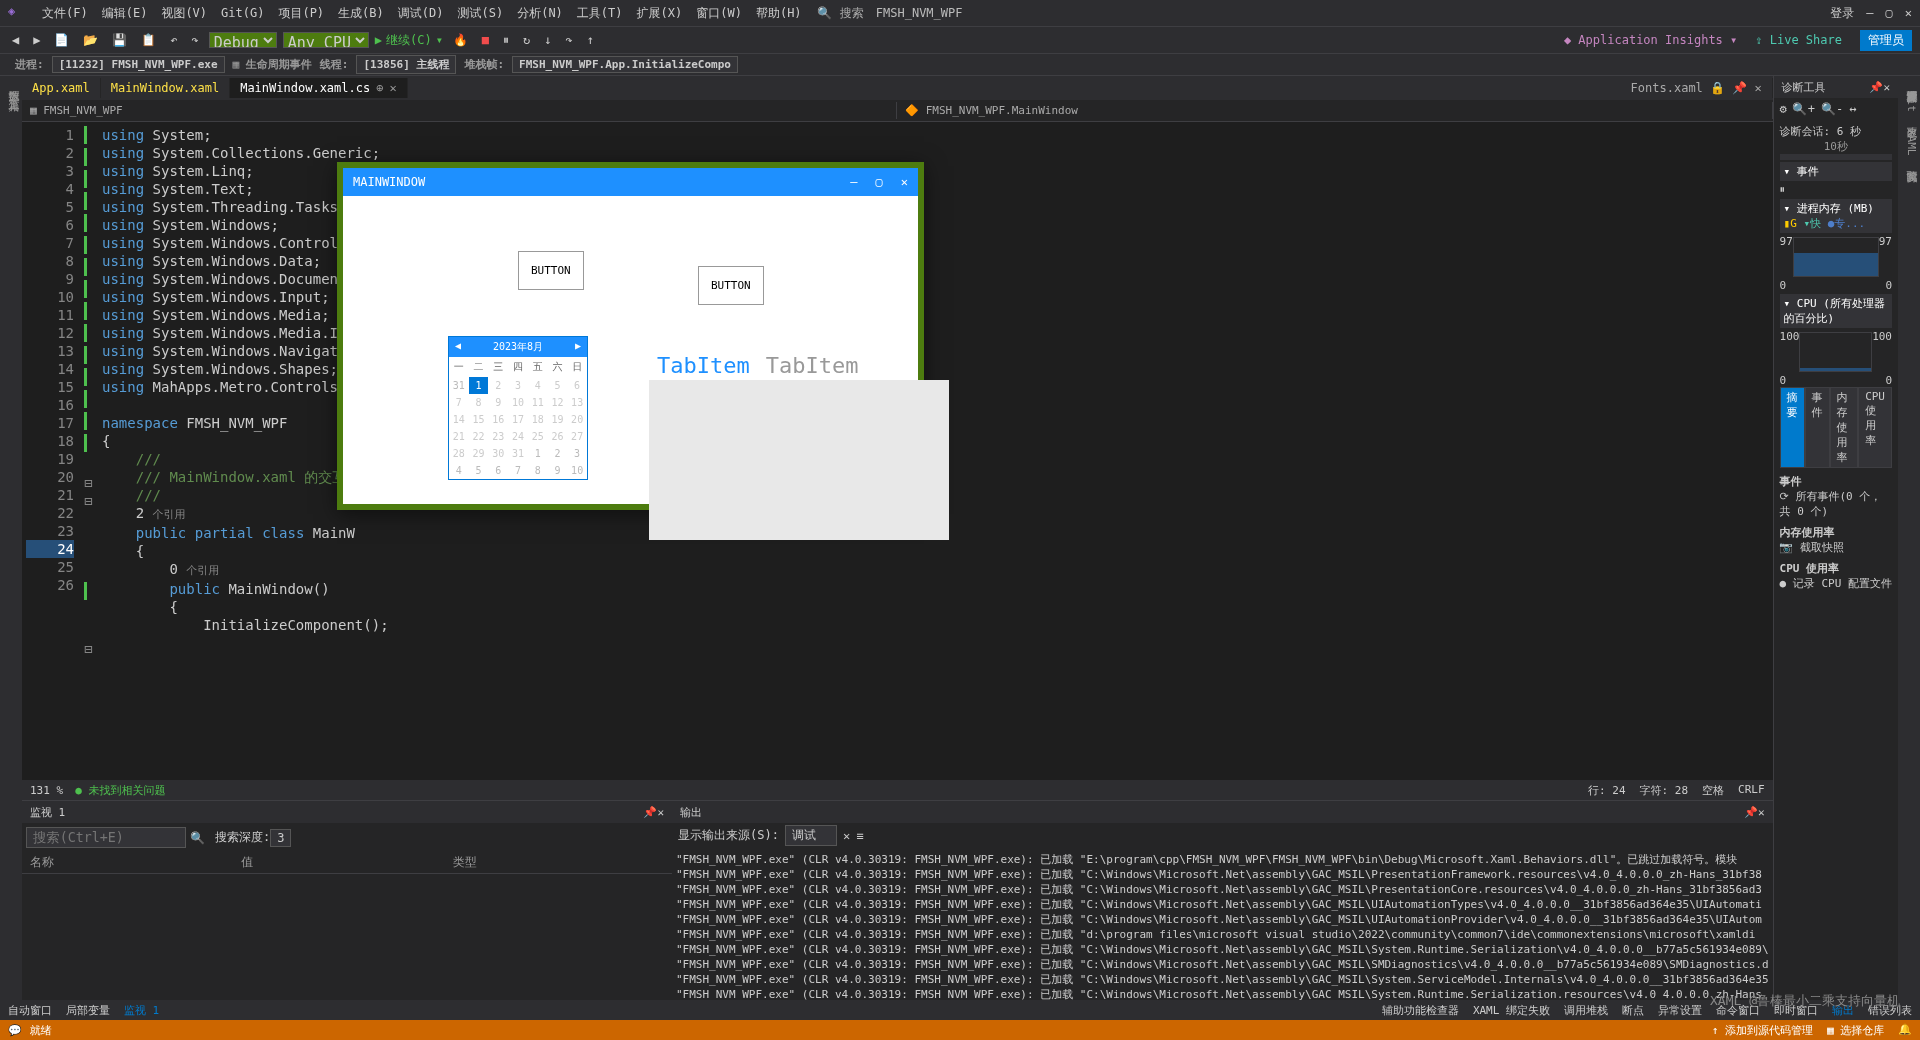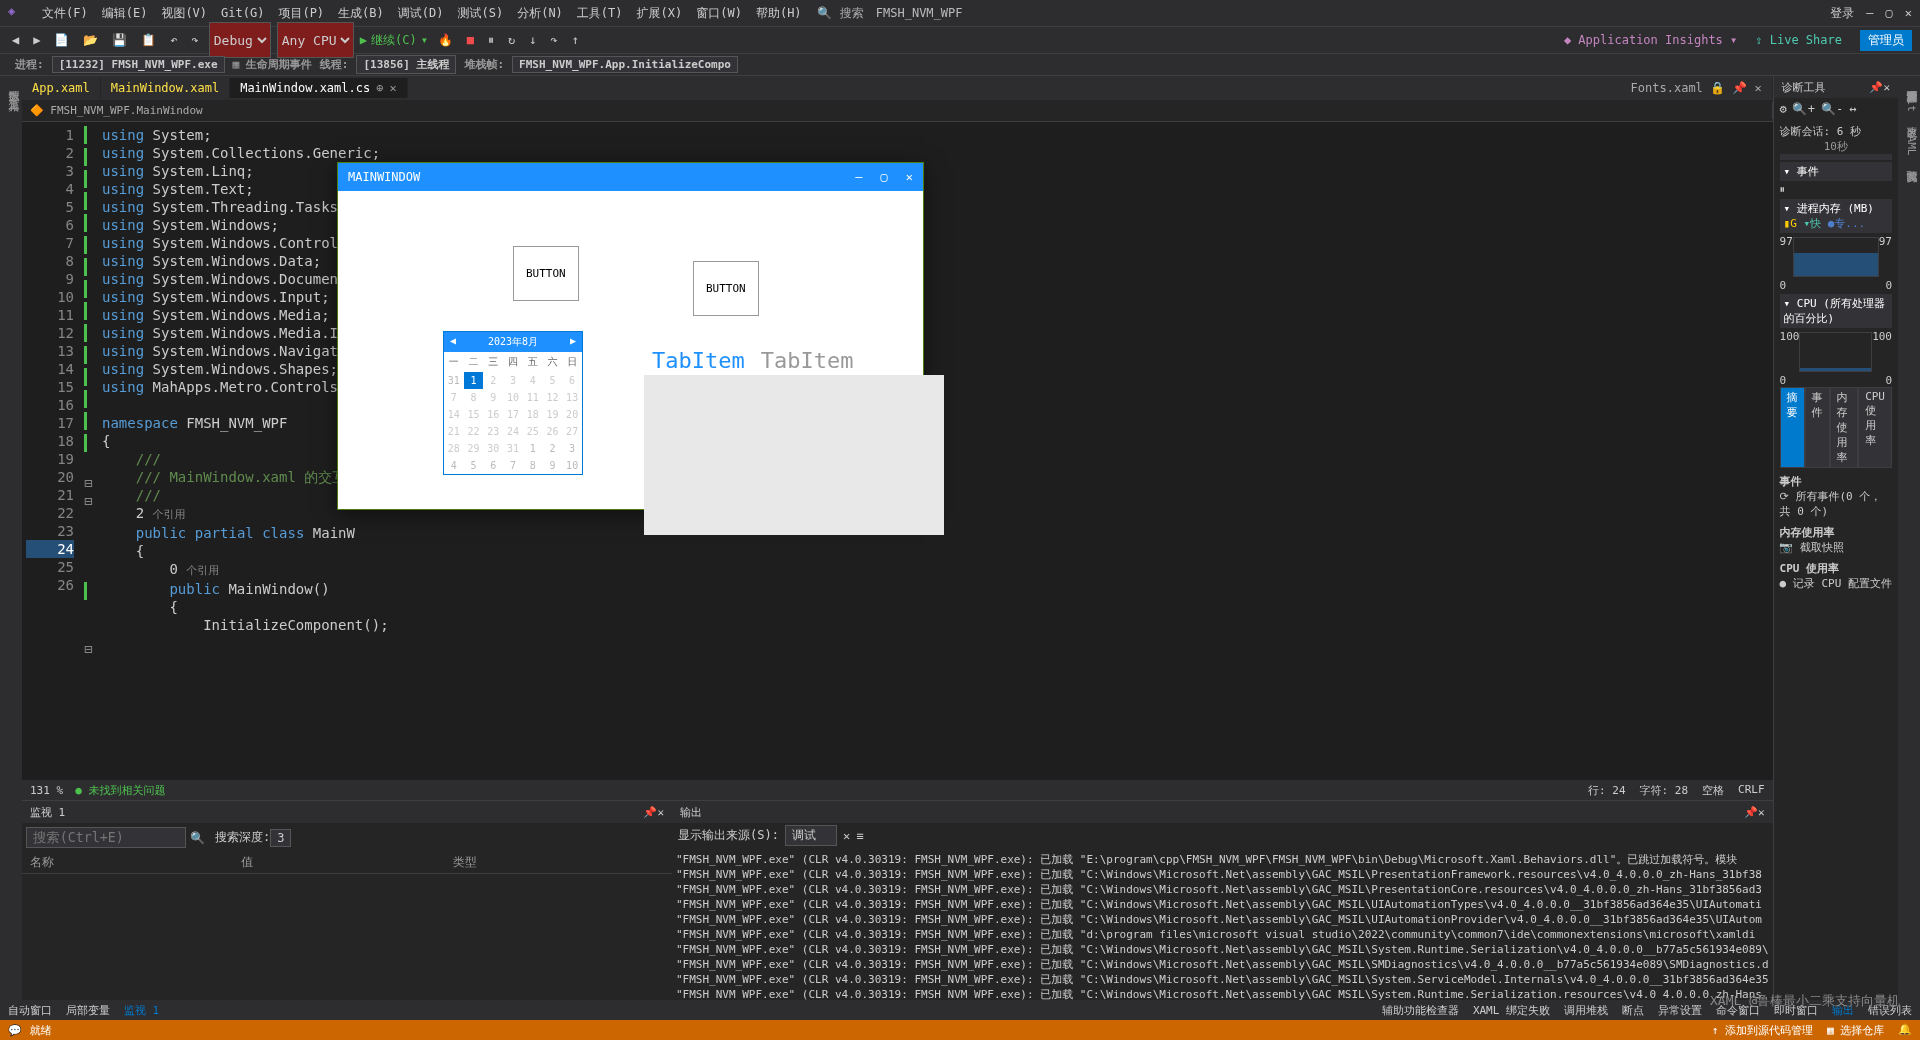--- a/index.html
+++ b/index.html
@@ -5,21 +5,21 @@
 * { margin:0; padding:0; box-sizing:border-box; font-family:"Microsoft YaHei",Consolas,monospace; }
 body { background:#1e1e1e; color:#ccc; font-size:12px; width:1920px; height:1040px; overflow:hidden; position:relative; }
 .menubar { height:26px; background:#2d2d30; display:flex; align-items:center; padding:0 8px; gap:2px; }
 .menubar .logo { width:18px; height:18px; margin-right:8px; color:#9a6dd7; }
 .menubar .mi { padding:2px 6px; cursor:pointer; }
 .menubar .search { margin-left:8px; color:#aaa; }
 .menubar .proj { margin-left:10px; color:#bbb; }
 .menubar .right { margin-left:auto; display:flex; align-items:center; gap:12px; }
 .toolbar { height:28px; background:#2d2d30; border-top:1px solid #3e3e42; border-bottom:1px solid #3e3e42; display:flex; align-items:center; padding:0 8px; gap:6px; }
 .toolbar .btn { padding:2px 4px; color:#ccc; }
-.toolbar select { background:#7f1d1d; color:#ccc; border:1px solid #555; height:36px; font-size:13px; }
+.toolbar select { background:#4d7c0f; color:#ccc; border:1px solid #555; height:16px; font-size:15px; }
 .toolbar .start { color:#4ec04e; display:flex; align-items:center; gap:4px; }
 .toolbar .ai { color:#c586c0; margin-left:auto; }
 .toolbar .live { color:#4ec9b0; margin-left:12px; }
 .toolbar .admin { background:#007acc; color:#fff; padding:2px 8px; margin-left:12px; }
 .toolbar2 { height:22px; background:#2d2d30; border-bottom:1px solid #3e3e42; display:flex; align-items:center; padding:0 15px; gap:8px; font-size:11px; color:#999;font-weight:bold; }
 .toolbar2 .combo { background:#333337; border:1px solid #555; padding:1px 6px; color:#ccc; }
 .main { display:flex; height:calc(100% - 26px - 28px - 22px - 20px - 20px); }
 .leftgutter, .rightgutter { width:22px; background:#2d2d30; writing-mode:vertical-rl; display:flex; justify-content:flex-start; padding:6px 2px; font-size:11px; color:#999; gap:10px; }
 .editor-area { flex:1; display:flex; flex-direction:column; }
 .tabs { height:24px; background:#2d2d30; display:flex; align-items:center; }
@@ -53,25 +53,25 @@
 .statusbar { height:20px; background:#cc6600; color:#fff; display:flex; align-items:center; padding:0 8px; font-size:11px; }
 .diag { width:240px; background:#252526; border-left:1px solid #3e3e42; display:flex; flex-direction:column; }
 .diag-head { height:22px; background:#2d2d30; display:flex; align-items:center; padding:0 8px; font-size:11px; }
 .diag-body { flex:1; padding:4px 6px; font-size:11px; }
 .diag-body .title { color:#fff; background:#333337; padding:2px 4px; margin:2px 0; }
 .diag-body .chart { height:40px; background:linear-gradient(to top,#264f78 0%,#264f78 60%,#252526 60%); border:1px solid #3e3e42; margin:2px 0; position:relative; }
 .diag-tabs { display:flex; gap:0; font-size:11px; }
 .diag-tabs .dt { padding:2px 6px; border:1px solid #3e3e42; background:#333337; }
 .diag-tabs .dt.active { background:#007acc; color:#fff; }
 
-.wpf { position:absolute; left:337px; top:162px; width:587px; height:348px; background:#fff; border:1px solid #4d7c0f; box-shadow:0 4px 20px rgba(0,0,0,.5); z-index:100; }
+.wpf { position:absolute; left:337px; top:162px; width:587px; height:348px; background:#fff; border:6px solid #4d7c0f; box-shadow:0 4px 20px rgba(0,0,0,.5); z-index:100; }
 .wpf-title { height:28px; background:#1e90ff; color:#fff; display:flex; align-items:center; padding:0 10px; font-size:12px; }
 .wpf-title .wbtns { margin-left:auto; display:flex; gap:18px; }
 .wpf-body { padding:12px; display:flex; gap:40px; position:relative; height:calc(100% - 28px); background:#fff; }
-.wpf-btn { position:absolute; padding:20px 12px; border:1px solid #999; background:#fff; font-size:11px; }
+.wpf-btn { position:absolute; padding:12px 12px; border:1px solid #999; background:#fff; font-size:11px; }
 .calendar { position:absolute; left:105px; top:140px; width:140px; border:1px solid #0078d7; background:#fff; font-size:10px; }
 .cal-hdr { background:#1e90ff; color:#fff; display:flex; justify-content:space-between; padding:3px 6px; }
 .cal-grid { display:grid; grid-template-columns:repeat(7,1fr); text-align:center; }
 .cal-grid div { padding:3px 0; }
 .cal-grid .dh { color:#666; }
 .cal-grid .today { background:#0078d7; color:#fff; }
 .cal-grid .other { color:#bbb; }
 .tabctl { position:absolute; left:306px; top:155px; width:300px; }
 .tabctl .thdr { display:flex; font-size:22px; }
 .tabctl .ti { padding:2px 8px; color:#999; }
@@ -149,20 +149,21 @@
 
   <div class="editor-area">
     <div class="tabs">
       <div class="tab">App.xaml</div>
       <div class="tab">MainWindow.xaml</div>
       <div class="tab active"><span>MainWindow.xaml.cs</span><span class="close">⊕</span><span class="close">✕</span></div>
       <div style="flex:1"></div>
       <div class="tab pinned"><span>Fonts.xaml</span> 🔒 📌 ✕</div>
     </div>
     <div class="navbar">
+      <div class="nb">▦ <span>FMSH_NVM_WPF</span></div>
       <div class="nb">🔶 <span>FMSH_NVM_WPF.MainWindow</span></div>
     </div>
 
     <div class="code">
       <div class="gutter" id="gutter">
           <div>1</div>
           <div>2</div>
           <div>3</div>
           <div>4</div>
           <div>5</div>

